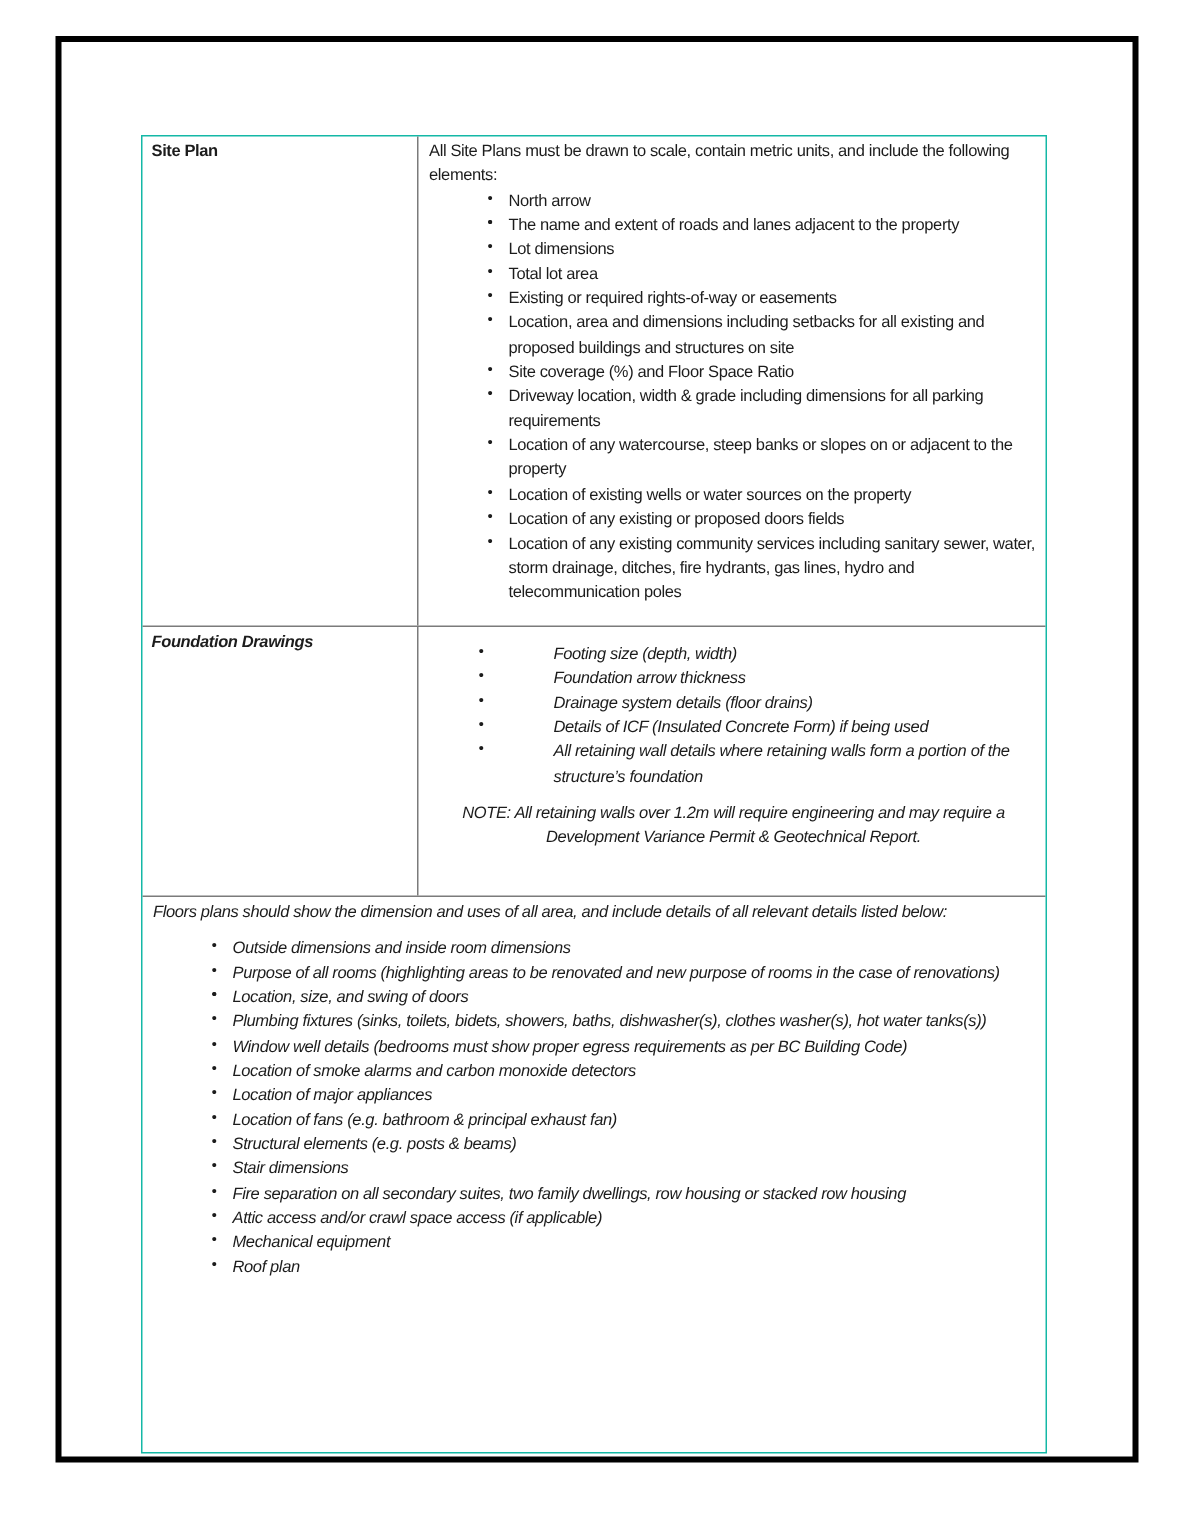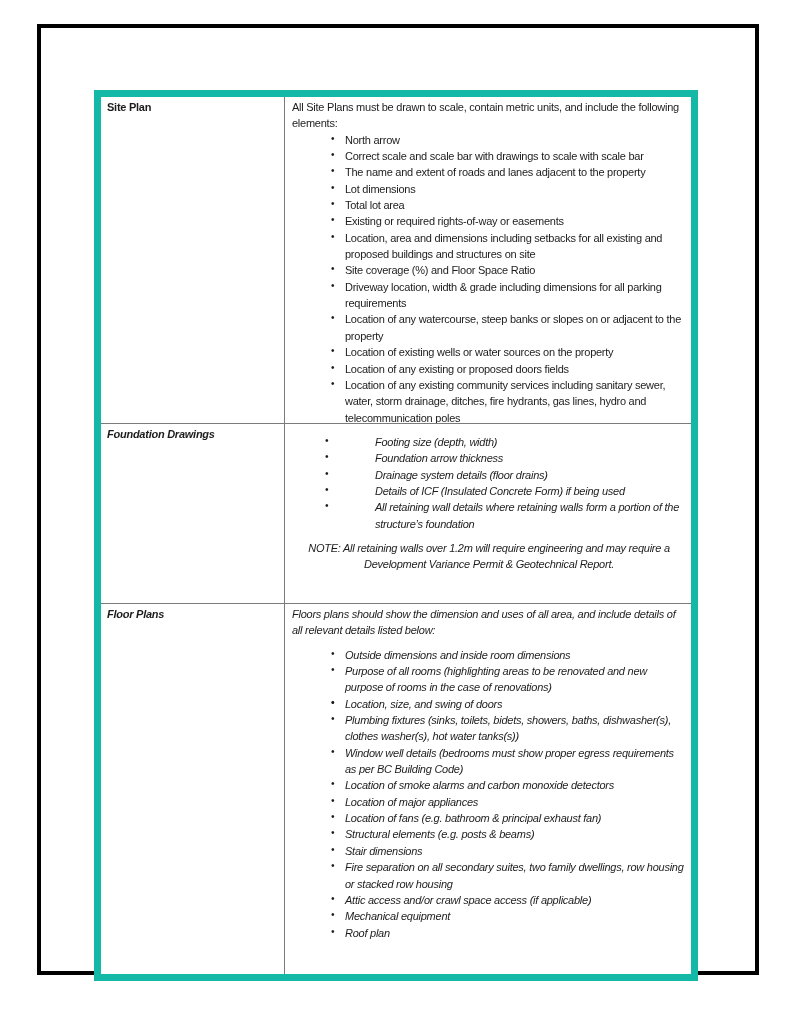--- a/index.html
+++ b/index.html
@@ -19,21 +19,21 @@
     width: 722px;
     height: 951px;
     border: 4px solid #000000;
     box-sizing: border-box;
   }
   .tbl {
     position: absolute;
     left: 94px;
     top: 90px;
     width: 604px;
-    border: 7px solid #14b8a6;
+    border: 1px solid #14b8a6;
     box-sizing: border-box;
     background: #ffffff;
     font-size: 11px;
     line-height: 16.35px;
     letter-spacing: -0.25px;
   }
   .row { display: flex; box-sizing: border-box; }
   .row + .row { border-top: 1px solid #7b7b7b; font-style: italic; }
   .row-1 { height: 326px; }
   .row-2 { height: 180px; }
@@ -74,21 +74,21 @@
   <div class="tbl">
 
     <div class="row row-1">
       <div class="cell label-cell">
         <span>Site Plan</span>
       </div>
       <div class="cell content-cell">
         <p class="intro">All Site Plans must be drawn to scale, contain metric units, and include the following elements:</p>
         <div class="list">
           <div class="li"><span class="b">•</span><span class="t">North arrow</span></div>
-          <div class="li"><span class="b">•</span><span class="t">Correct scale and scale bar with drawings to scale with scale bar</span></div>
+          <div class="li"><span class="b">•</span></div>
           <div class="li"><span class="b">•</span><span class="t">The name and extent of roads and lanes adjacent to the property</span></div>
           <div class="li"><span class="b">•</span><span class="t">Lot dimensions</span></div>
           <div class="li"><span class="b">•</span><span class="t">Total lot area</span></div>
           <div class="li"><span class="b">•</span><span class="t">Existing or required rights-of-way or easements</span></div>
           <div class="li"><span class="b">•</span><span class="t">Location, area and dimensions including setbacks for all existing and proposed buildings and structures on site</span></div>
           <div class="li"><span class="b">•</span><span class="t">Site coverage (%) and Floor Space Ratio</span></div>
           <div class="li"><span class="b">•</span><span class="t">Driveway location, width &amp; grade including dimensions for all parking requirements</span></div>
           <div class="li"><span class="b">•</span><span class="t">Location of any watercourse, steep banks or slopes on or adjacent to the property</span></div>
           <div class="li"><span class="b">•</span><span class="t">Location of existing wells or water sources on the property</span></div>
           <div class="li"><span class="b">•</span><span class="t">Location of any existing or proposed doors fields</span></div>
@@ -107,23 +107,20 @@
           <div class="li"><span class="b">•</span><span class="t">Foundation arrow thickness</span></div>
           <div class="li"><span class="b">•</span><span class="t">Drainage system details (floor drains)</span></div>
           <div class="li"><span class="b">•</span><span class="t">Details of ICF (Insulated Concrete Form) if being used</span></div>
           <div class="li"><span class="b">•</span><span class="t">All retaining wall details where retaining walls form a portion of the structure’s foundation</span></div>
         </div>
         <p class="note">NOTE: All retaining walls over 1.2m will require engineering and may require a Development Variance Permit &amp; Geotechnical Report.</p>
       </div>
     </div>
 
     <div class="row row-3">
-      <div class="cell label-cell">
-        <span>Floor Plans</span>
-      </div>
       <div class="cell content-cell">
         <p class="intro">Floors plans should show the dimension and uses of all area, and include details of all relevant details listed below:</p>
         <div class="list gap-before">
           <div class="li"><span class="b">•</span><span class="t">Outside dimensions and inside room dimensions</span></div>
           <div class="li"><span class="b">•</span><span class="t">Purpose of all rooms (highlighting areas to be renovated and new purpose of rooms in the case of renovations)</span></div>
           <div class="li"><span class="b">•</span></div>
           <div class="li"><span class="b">•</span><span class="t">Location, size, and swing of doors</span></div>
           <div class="li"><span class="b">•</span><span class="t">Plumbing fixtures (sinks, toilets, bidets, showers, baths, dishwasher(s), clothes washer(s), hot water tanks(s))</span></div>
           <div class="li"><span class="b">•</span><span class="t">Window well details (bedrooms must show proper egress requirements as per BC Building Code)</span></div>
           <div class="li"><span class="b">•</span><span class="t">Location of smoke alarms and carbon monoxide detectors</span></div>

